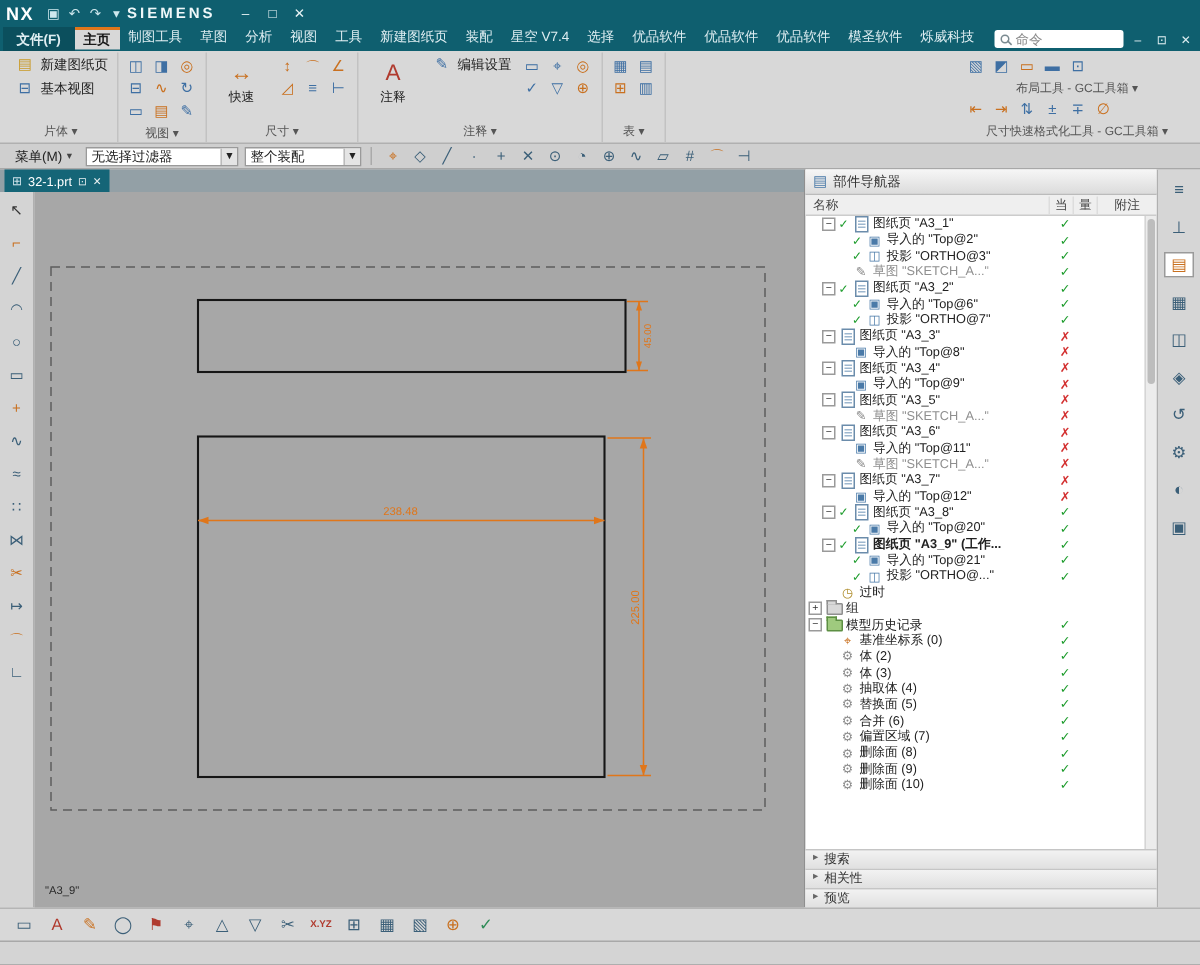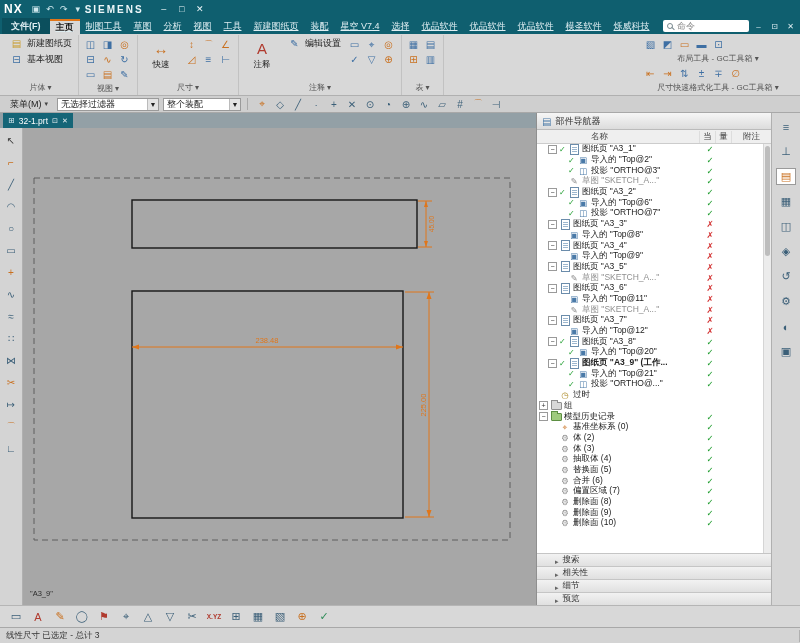--- a/index.html
+++ b/index.html
@@ -10,21 +10,21 @@
   .titlebar{flex:0 0 18px;background:#0f5f6f;color:#fff;display:flex;align-items:center;padding:0 4px;}
   .nx-logo{font-weight:bold;font-size:12px;margin-right:6px;letter-spacing:1px;}
   .qa-icon{width:14px;text-align:center;color:#cfe8ee;font-size:9px;cursor:default;}
   .tb-center{flex:1;text-align:center;font-size:9px;color:#eaf5f7;}
   .brand{font-weight:bold;letter-spacing:2px;font-size:10px;color:#eef7f9;margin-right:10px;}
   .winbtn{width:16px;height:14px;line-height:14px;text-align:center;margin-left:2px;font-size:9px;color:#eaf5f7;}
 
   
   .menubar{flex:0 0 16px;background:#0f5f6f;display:flex;align-items:stretch;color:#dfeef2;padding-left:2px;}
   .file-menu{padding:0 9px;display:flex;align-items:center;font-weight:bold;background:#0b4f5d;}
-  .tabs{display:flex;align-items:center;overflow:hidden;text-decoration:underline;}
+  .tabs{display:flex;align-items:flex-start;overflow:hidden;}
   .mtab{padding:0 6px;display:flex;align-items:center;white-space:nowrap;cursor:default;}
   .mtab.active{background:#d8d8d8;color:#1a1a1a;font-weight:bold;border-top:2px solid #e0761a;}
   .menubar-right{margin-left:auto;display:flex;align-items:center;gap:3px;padding-right:3px;}
   .cmd-search{display:flex;align-items:center;background:#fff;border-radius:2px;height:12px;width:86px;padding:0 4px;color:#8a8a8a;}
   .mag{width:6px;height:6px;border:1px solid #7a8a90;border-radius:50%;position:relative;margin-right:4px;flex:none;}
   .mag::after{content:"";position:absolute;width:4px;height:1px;background:#7a8a90;transform:rotate(45deg);right:-3px;bottom:-1px;}
   .docbtn{width:13px;text-align:center;color:#dfeef2;font-size:8px;}
 
   
   .ribbon{flex:0 0 62px;background:#d8d8d8;display:flex;align-items:stretch;border-bottom:1px solid #b0b0b0;padding:1px 3px 0 3px;overflow:hidden;}
@@ -63,21 +63,21 @@
   .left-toolbar{flex:0 0 23px;background:#d4d4d4;border-right:1px solid #b0b0b0;display:flex;flex-direction:column;align-items:center;padding-top:6px;gap:9px;overflow:hidden;}
   .ltb-icon{width:16px;height:13px;display:flex;align-items:center;justify-content:center;font-size:10px;}
   .canvas{flex:1;position:relative;background:#a7a7a7;overflow:hidden;}
   .canvas svg{position:absolute;left:0;top:0;}
 
   
   .navigator{width:235px;background:#fff;border-right:1px solid #b0b0b0;display:flex;flex-direction:column;font-size:8.5px;min-height:0;}
   .nav-header{flex:0 0 17px;background:linear-gradient(#f6f6f6,#dcdcdc);display:flex;align-items:center;gap:4px;padding:0 5px;border-bottom:1px solid #bbb;font-size:9px;color:#333;}
   .nav-hicon{color:#4a7aa8;font-size:10px;}
   .nav-colhdr{flex:0 0 14px;display:flex;align-items:center;background:#efefef;border-bottom:1px solid #ccc;color:#444;}
-  .col-name{flex:1;padding-left:19px;margin-left:35px;}
+  .col-name{flex:1;padding-left:5px;}
   .col-sm{width:16px;text-align:center;border-left:1px solid #ddd;}
   .col-note{width:40px;text-align:center;border-left:1px solid #ddd;}
   .nav-tree{flex:1;overflow:hidden;position:relative;padding-right:8px;}
   .vscroll{position:absolute;right:0;top:0;bottom:0;width:8px;background:#ececec;border-left:1px solid #d5d5d5;}
   .vthumb{position:absolute;left:1px;right:1px;top:2px;height:110px;background:#bdbdbd;border-radius:3px;}
   .trow{height:10.7px;display:flex;align-items:center;position:relative;white-space:nowrap;padding-right:62px;}
   .exp{width:9px;height:9px;line-height:7px;text-align:center;border:1px solid #9a9a9a;background:#fff;font-size:7px;margin-right:2px;flex:none;color:#333;}
   .expsp{width:11px;flex:none;}
   .chk{color:#1f9d2e;font-size:8px;margin-right:1px;width:8px;flex:none;}
   .ticon{width:12px;height:11px;margin-right:2px;flex:none;display:flex;align-items:center;justify-content:center;font-size:8.5px;}
@@ -86,21 +86,21 @@
   .trow.bold .tlabel{font-weight:bold;}
   .status{position:absolute;right:48px;width:10px;text-align:center;font-size:8.5px;}
   .status.ok{color:#1f9d2e;}
   .status.bad{color:#d33030;font-weight:bold;}
   .ic-folder{width:11px;height:8px;background:#f0c95c;border:1px solid #b08f2f;border-radius:1px;position:relative;}
   .ic-folder::before{content:"";position:absolute;top:-3px;left:-1px;width:5px;height:2px;background:inherit;border:inherit;border-bottom:none;}
   .ic-folder.gray{background:#d8d8d8;border-color:#8f8f8f;}
   .ic-folder.green{background:#9fca7e;border-color:#5d8f43;}
   .ic-sheet{width:9px;height:11px;background:#fff;border:1px solid #6b8cab;position:relative;}
   .ic-sheet::after{content:"";position:absolute;left:1px;right:1px;top:2px;height:1px;background:#9db7cf;box-shadow:0 2px 0 #9db7cf,0 4px 0 #9db7cf;}
-  .nav-section{flex:0 0 13px;background:linear-gradient(#f2f2f2,#e0e0e0);border-top:1px solid #c5c5c5;display:flex;align-items:flex-end;padding:0 18px;gap:4px;color:#333;}
+  .nav-section{flex:0 0 13px;background:linear-gradient(#f2f2f2,#e0e0e0);border-top:1px solid #c5c5c5;display:flex;align-items:flex-start;padding:0 5px;gap:4px;color:#333;}
   .schev{font-size:7px;color:#666;}
 
   
   .resource-bar{width:28px;background:#d6d6d6;display:flex;flex-direction:column;align-items:center;padding-top:5px;gap:8px;overflow:hidden;}
   .rb-icon{width:20px;height:17px;display:flex;align-items:center;justify-content:center;font-size:11px;border:1px solid transparent;}
   .rb-icon.active{background:#fff;border-color:#9a9a9a;}
 
   
   .bottom-toolbar{flex:0 0 22px;background:#d8d8d8;border-top:1px solid #b5b5b5;display:flex;align-items:center;gap:4px;padding:0 7px;overflow:hidden;}
   .bt-icon{width:18px;height:17px;display:flex;align-items:center;justify-content:center;font-size:11px;}
@@ -624,24 +624,20 @@
           <div class="nav-section">
             <span class="schev">▸</span>
             <span>搜索</span>
           </div>
           <div class="nav-section">
             <span class="schev">▸</span>
             <span>相关性</span>
           </div>
           <div class="nav-section">
             <span class="schev">▸</span>
-            <span>细节</span>
-          </div>
-          <div class="nav-section">
-            <span class="schev">▸</span>
             <span>预览</span>
           </div>
         </div>
     </div>
 
     <div class="resource-bar">
         <span class="rb-icon" style="color: rgb(59, 95, 120);">≡</span>
         <span class="rb-icon" style="color: rgb(59, 95, 120);">⊥</span>
         <span class="rb-icon active" style="color: rgb(201, 112, 31);">▤</span>
         <span class="rb-icon" style="color: rgb(59, 95, 120);">▦</span>
@@ -666,15 +662,14 @@
       <span class="bt-icon" style="color: rgb(59, 95, 120);">✂</span>
       <span class="bt-icon" style="color: rgb(176, 58, 46); font-size: 6.5px; font-weight: bold;">X.YZ</span>
       <span class="bt-icon" style="color: rgb(59, 95, 120);">⊞</span>
       <span class="bt-icon" style="color: rgb(59, 95, 120);">▦</span>
       <span class="bt-icon" style="color: rgb(59, 95, 120);">▧</span>
       <span class="bt-icon" style="color: rgb(201, 112, 31);">⊕</span>
       <span class="bt-icon" style="color: rgb(46, 139, 87);">✓</span>
     </div>
 
   <div class="statusbar">
-    <span class="sb-mid">线性尺寸 已选定 - 总计 3</span>
   </div>
 </div>
 
 </body></html>

